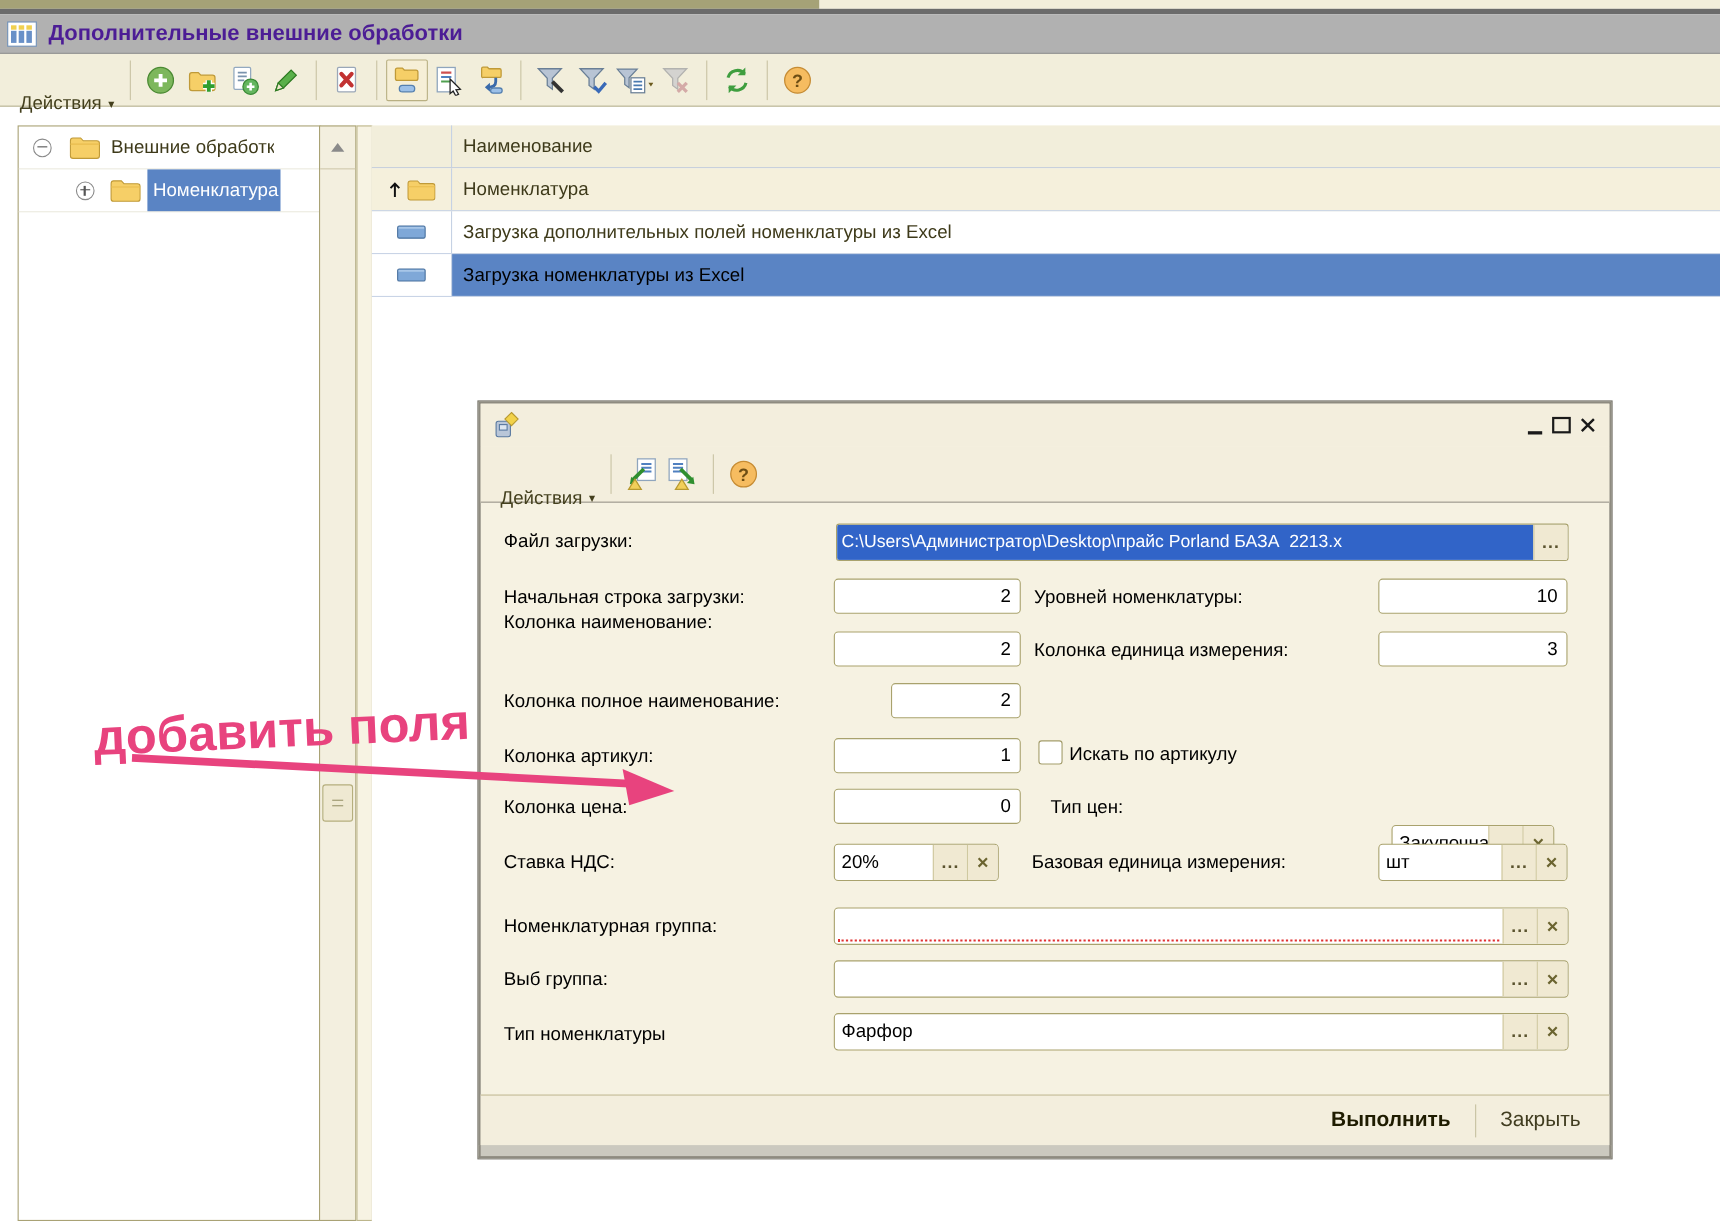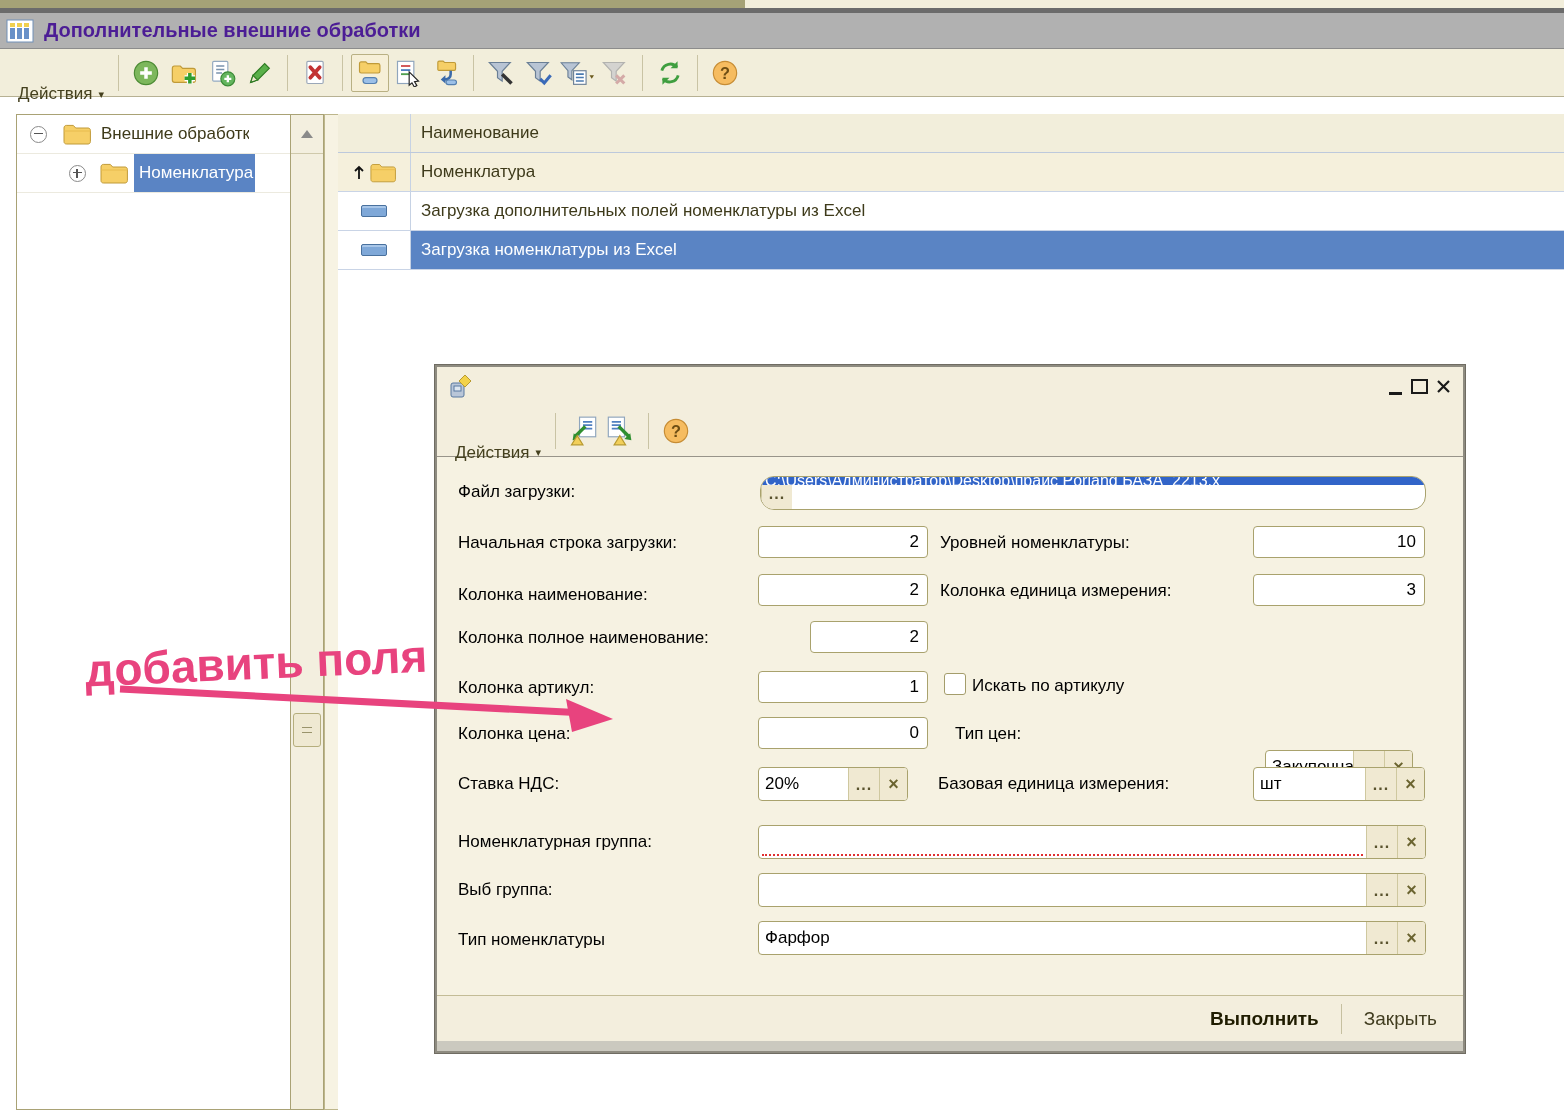--- a/index.html
+++ b/index.html
@@ -49,21 +49,21 @@
   .splitter{position:absolute;left:324px;top:114px;width:13px;bottom:0;background:#f7f3e3;
             border:1px solid #bdb68c;cursor:col-resize;}
   
   .list{position:absolute;left:338px;top:114px;right:0;bottom:0;background:#fff;}
   .lheader{height:38px;background:#f2eedb;border-bottom:1px solid #bdc9dc;display:flex;}
   .icon-cell{width:72px;flex:none;border-right:1px solid #c6d2e4;display:flex;align-items:center;justify-content:center;}
   .name-cell{flex:1;display:flex;align-items:center;padding-left:10px;font-size:17px;
              white-space:nowrap;overflow:hidden;max-width:1146px;}
   .lrow{height:38px;display:flex;border-bottom:1px solid #c9d4e6;cursor:pointer;}
   .lrow.group{background:#f5f0dc;}
-  .lrow .name-cell.selrow{background:#5a84c4;color:#ffffff;}
+  .lrow .name-cell.selrow{background:#5a84c4;color:#000000;}
   .proc-icon{width:24px;height:10px;background:#7fa8d8;border:1px solid #49719e;border-radius:2px;
              box-shadow:inset 0 2px 0 #a8c6e8;}
   .grp-icons{display:flex;align-items:center;gap:5px;}
   
   .dialog{position:absolute;left:435px;top:365px;width:1026px;height:684px;background:#f6f2e2;
           border:2px solid #8e8b80;outline:1px solid #6f6c62;z-index:40;}
   .dlg-titlebar{position:absolute;left:0;top:0;right:0;height:39px;background:#f3eedd;
                 display:flex;align-items:center;}
   .dlg-title{font-size:19px;font-weight:bold;color:#151505;margin-left:8px;white-space:pre;}
   .dlg-ctrl{width:24px;height:24px;display:flex;align-items:center;justify-content:center;
@@ -89,21 +89,21 @@
   .combo{position:absolute;height:34px;border:1px solid #a9a26d;border-radius:4px;background:#fff;
          display:flex;overflow:hidden;z-index:41;box-sizing:border-box;}
   .cval{flex:1;font-size:17px;color:#000;display:flex;align-items:center;padding:0 6px;
         white-space:nowrap;overflow:hidden;position:relative;}
   .cbtn{flex:none;display:flex;align-items:flex-end;justify-content:center;cursor:pointer;
         font-weight:bold;color:#5a532e;background:#f0e9d2;border-left:1px solid #cfc89f;}
   .cbtn.ell{width:30px;font-size:16px;padding-bottom:6px;letter-spacing:1px;}
   .cbtn.clr{width:27px;align-items:center;font-size:18px;color:#6b6430;}
   .req-line{position:absolute;left:3px;right:3px;bottom:2px;border-bottom:2px dotted #e03030;}
   .finput{position:absolute;left:760px;top:476px;width:666px;height:34px;border:1px solid #a9a26d;
-          border-radius:14px;display:flex;overflow:hidden;z-index:41;box-sizing:border-box;background:#fff;flex-direction:column;}
+          border-radius:3px;display:flex;overflow:hidden;z-index:41;box-sizing:border-box;background:#fff;}
   .fsel{flex:1;background:#3164c8;color:#fff;font-size:16px;display:flex;align-items:center;
         padding:0 4px;white-space:pre;overflow:hidden;}
   .checkbox{position:absolute;width:20px;height:20px;background:#fff;border:1px solid #a49d6b;
             border-radius:3px;z-index:41;cursor:pointer;}
   
   .annot{position:absolute;left:85px;top:636px;font-size:46px;font-weight:bold;color:#e8437e;
          transform:rotate(-2.5deg);z-index:61;letter-spacing:0px;white-space:nowrap;}
   .arrow-svg{position:absolute;left:0;top:0;z-index:60;pointer-events:none;}
 </style>
 </head>
@@ -370,21 +370,21 @@
   <div class="finput">
     <span class="fsel">C:\Users\Администратор\Desktop\прайс Porland БАЗА  2213.x</span>
     <span class="cbtn ell">...</span>
   </div>
 
   <div class="lbl" style="left:458px;top:533px">Начальная строка загрузки:</div>
   <div class="ninput" style="left:758px;top:526px;width:170px">2</div>
   <div class="lbl" style="left:940px;top:533px">Уровней номенклатуры:</div>
   <div class="ninput" style="left:1253px;top:526px;width:172px">10</div>
 
-  <div class="lbl" style="left:458px;top:585px">Колонка наименование:</div>
+  <div class="lbl" style="left:458px;top:556px">Колонка наименование:</div>
   <div class="ninput" style="left:758px;top:574px;width:170px">2</div>
   <div class="lbl" style="left:940px;top:581px">Колонка единица измерения:</div>
   <div class="ninput" style="left:1253px;top:574px;width:172px">3</div>
 
   <div class="lbl" style="left:458px;top:628px">Колонка полное наименование:</div>
   <div class="ninput" style="left:810px;top:621px;width:118px">2</div>
 
   <div class="lbl" style="left:458px;top:678px">Колонка артикул:</div>
   <div class="ninput" style="left:758px;top:671px;width:170px">1</div>
   <span class="checkbox" style="left:944px;top:673px"></span>

